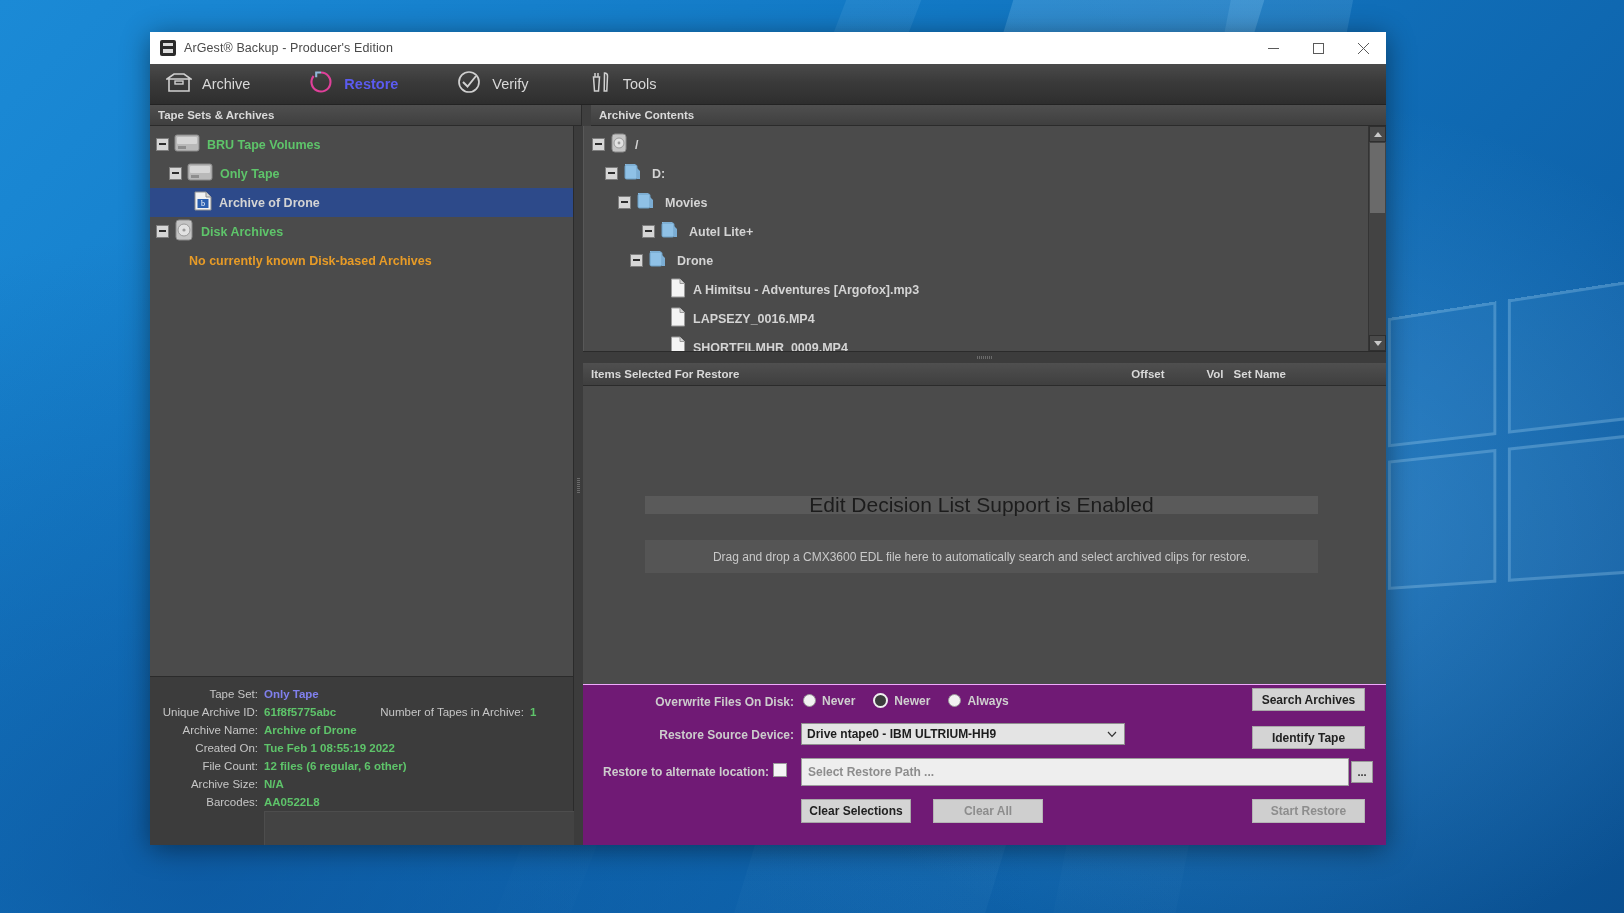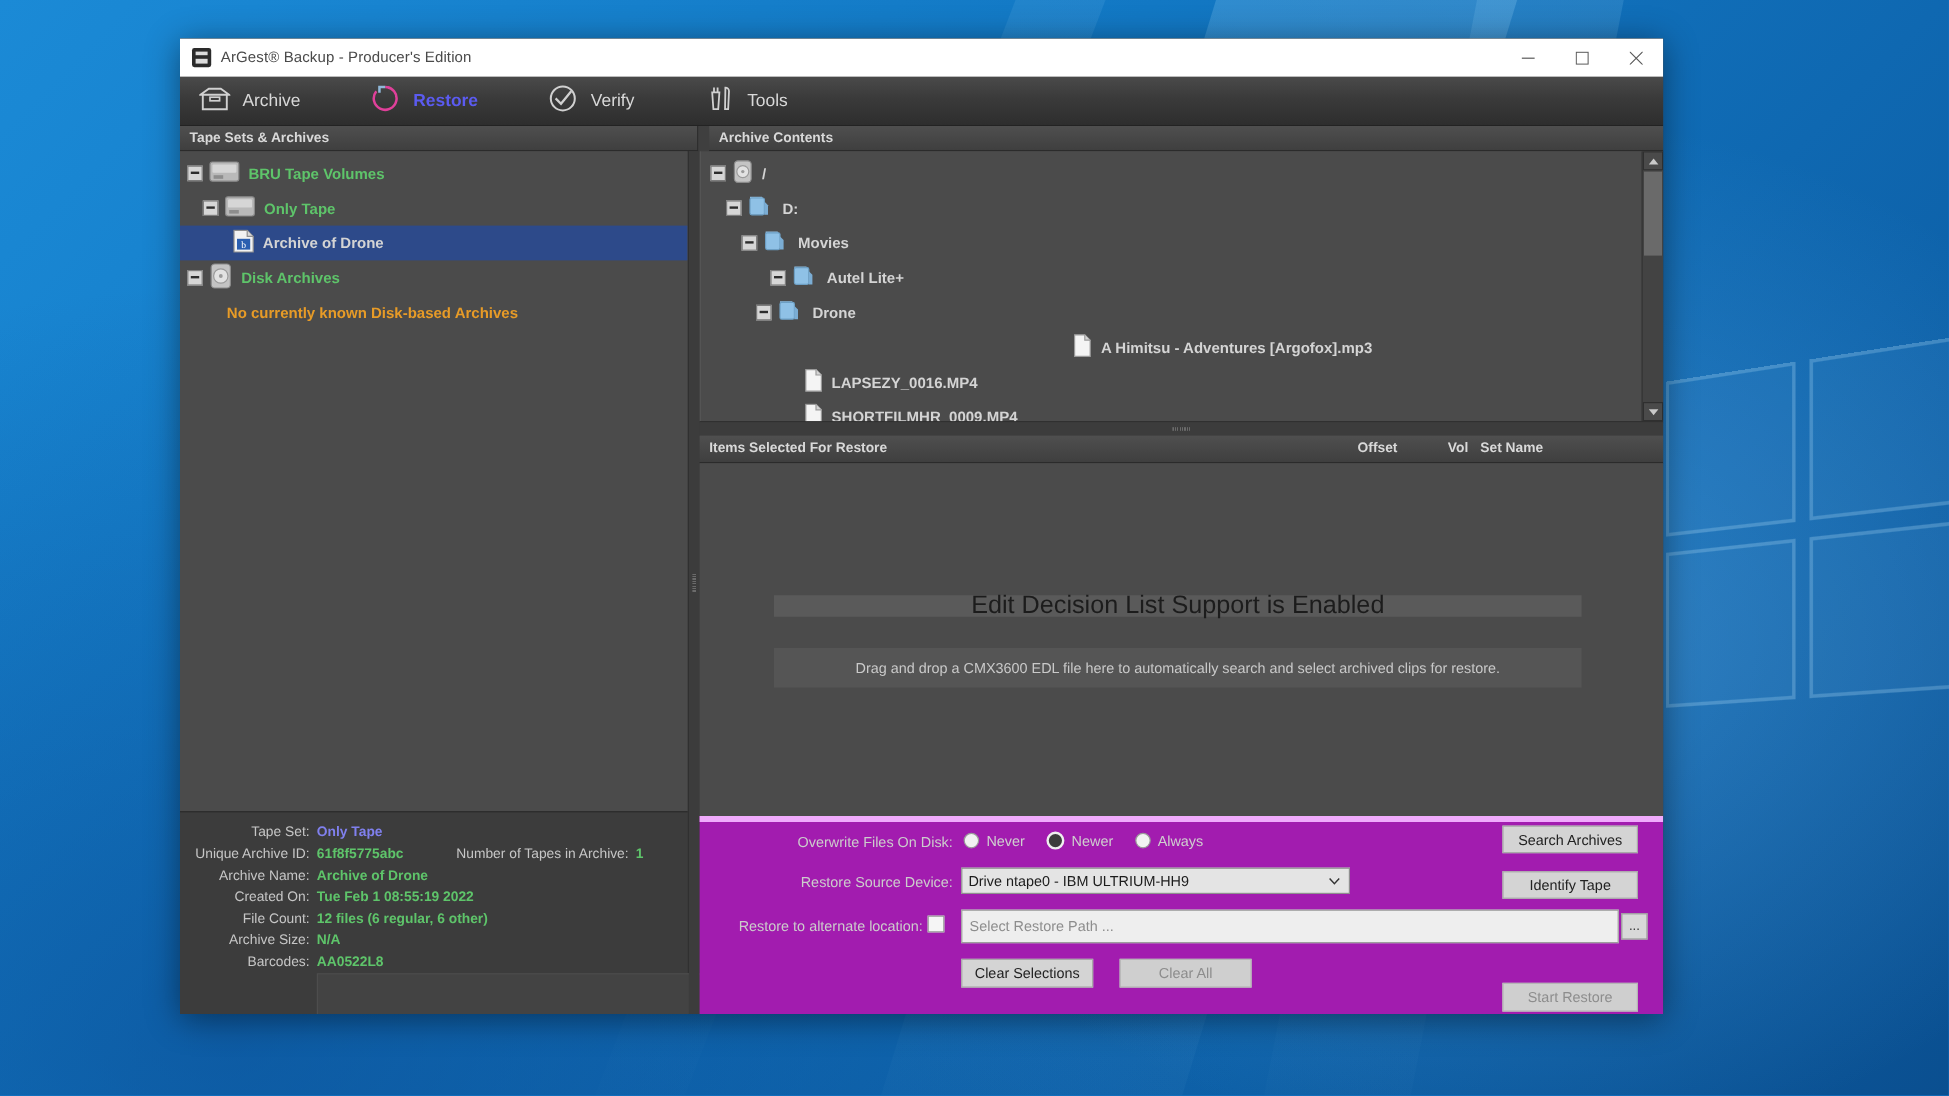--- a/index.html
+++ b/index.html
@@ -238,22 +238,23 @@
     position: absolute; left: 62px; top: 154px;
     width: 673px; height: 33px;
     background: #555555;
     display: flex; align-items: center; justify-content: center;
     font-size: 12px; color: #c9c9c9;
   }
 
   
   .controls {
     height: 160px; flex: 0 0 160px;
-    background: #a21caf; border-top: 5px solid #f0abfc;
+    background: #701a75; border-top: 1px solid #f0abfc;
     position: relative;
+    font-weight: bold;
   }
   .ctl-lbl {
     position: absolute; font-size: 12px; color: #cccccc;
     white-space: nowrap; text-align: right;
   }
   .radio-grp { position: absolute; display: flex; align-items: center; gap: 8px; }
   .radio { display: flex; align-items: center; gap: 6px; }
   .rdot {
     width: 11px; height: 11px; border-radius: 50%;
     background: #f2f2f2; border: 1px solid #9a9a9a;
@@ -550,21 +551,21 @@
             <span class="ico">
               <svg width="22" height="20" viewBox="0 0 22 20">
                 <path d="M2 2 L12 2 L14 5 L2 5 Z" fill="#8fbde0"></path>
                 <rect x="2" y="3" width="12" height="14" rx="1.5" fill="#8fc1e6" stroke="#6d9fc4"></rect>
                 <path d="M14 6 L17 9 L17 17 L14 17 Z" fill="#7badd4"></path>
               </svg>
             </span>
             <span class="lbl-white">Drone</span>
           </div>
 
-          <div class="trow" style="padding-left:80px;justify-content:center;">
+          <div class="trow" style="padding-left:80px;">
             <span class="ico">
               <svg width="16" height="20" viewBox="0 0 16 20">
                 <path d="M1.5 1 L10 1 L14.5 5.5 L14.5 19 L1.5 19 Z" fill="#f4f4f4" stroke="#9a9a9a"></path>
                 <path d="M10 1 L10 5.5 L14.5 5.5" fill="#d5d5d5" stroke="#9a9a9a"></path>
               </svg>
             </span>
             <span class="lbl-white">A Himitsu - Adventures [Argofox].mp3</span>
           </div>
 
           <div class="trow" style="padding-left:80px;">
@@ -650,18 +651,18 @@
         <div class="ctl-lbl" style="left:0;top:80px;width:186px;">Restore to alternate location:</div>
         <div class="chk" style="left:190px;top:78px;"></div>
         <div class="pathbox" style="left:218px;top:73px;">Select Restore Path ...</div>
         <div class="browse-btn" style="left:768px;top:76px;">...</div>
 
         <div class="btn" style="left:218px;top:114px;width:110px;height:24px;">Clear Selections</div>
         <div class="btn disabled" style="left:350px;top:114px;width:110px;height:24px;">Clear All</div>
 
         <div class="btn" style="left:669px;top:3px;width:113px;height:23px;">Search Archives</div>
         <div class="btn" style="left:669px;top:41px;width:113px;height:23px;">Identify Tape</div>
-        <div class="btn disabled" style="left:669px;top:114px;width:113px;height:24px;margin-top:20px;">Start Restore</div>
+        <div class="btn disabled" style="left:669px;top:114px;width:113px;height:24px;">Start Restore</div>
       </div>
 
     </div>
   </div>
 </div>
 
 </body></html>

